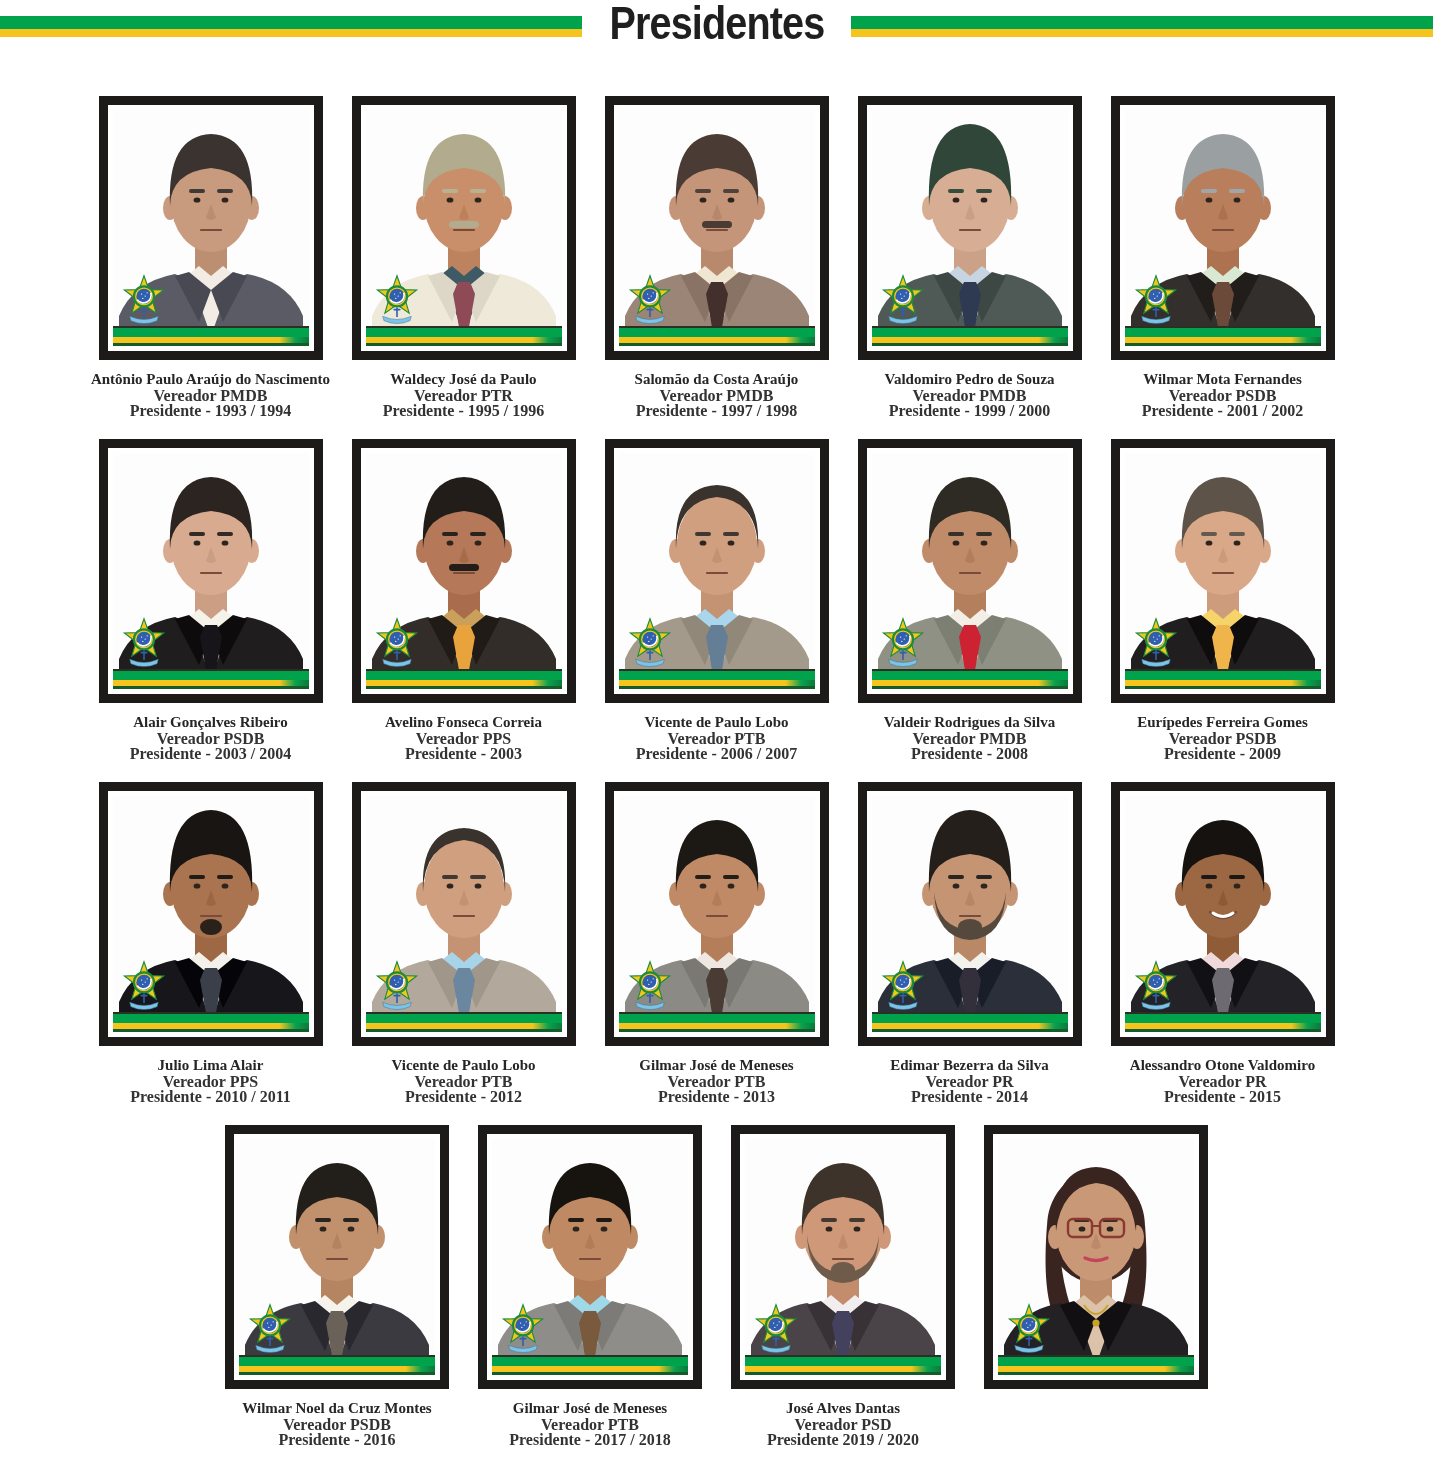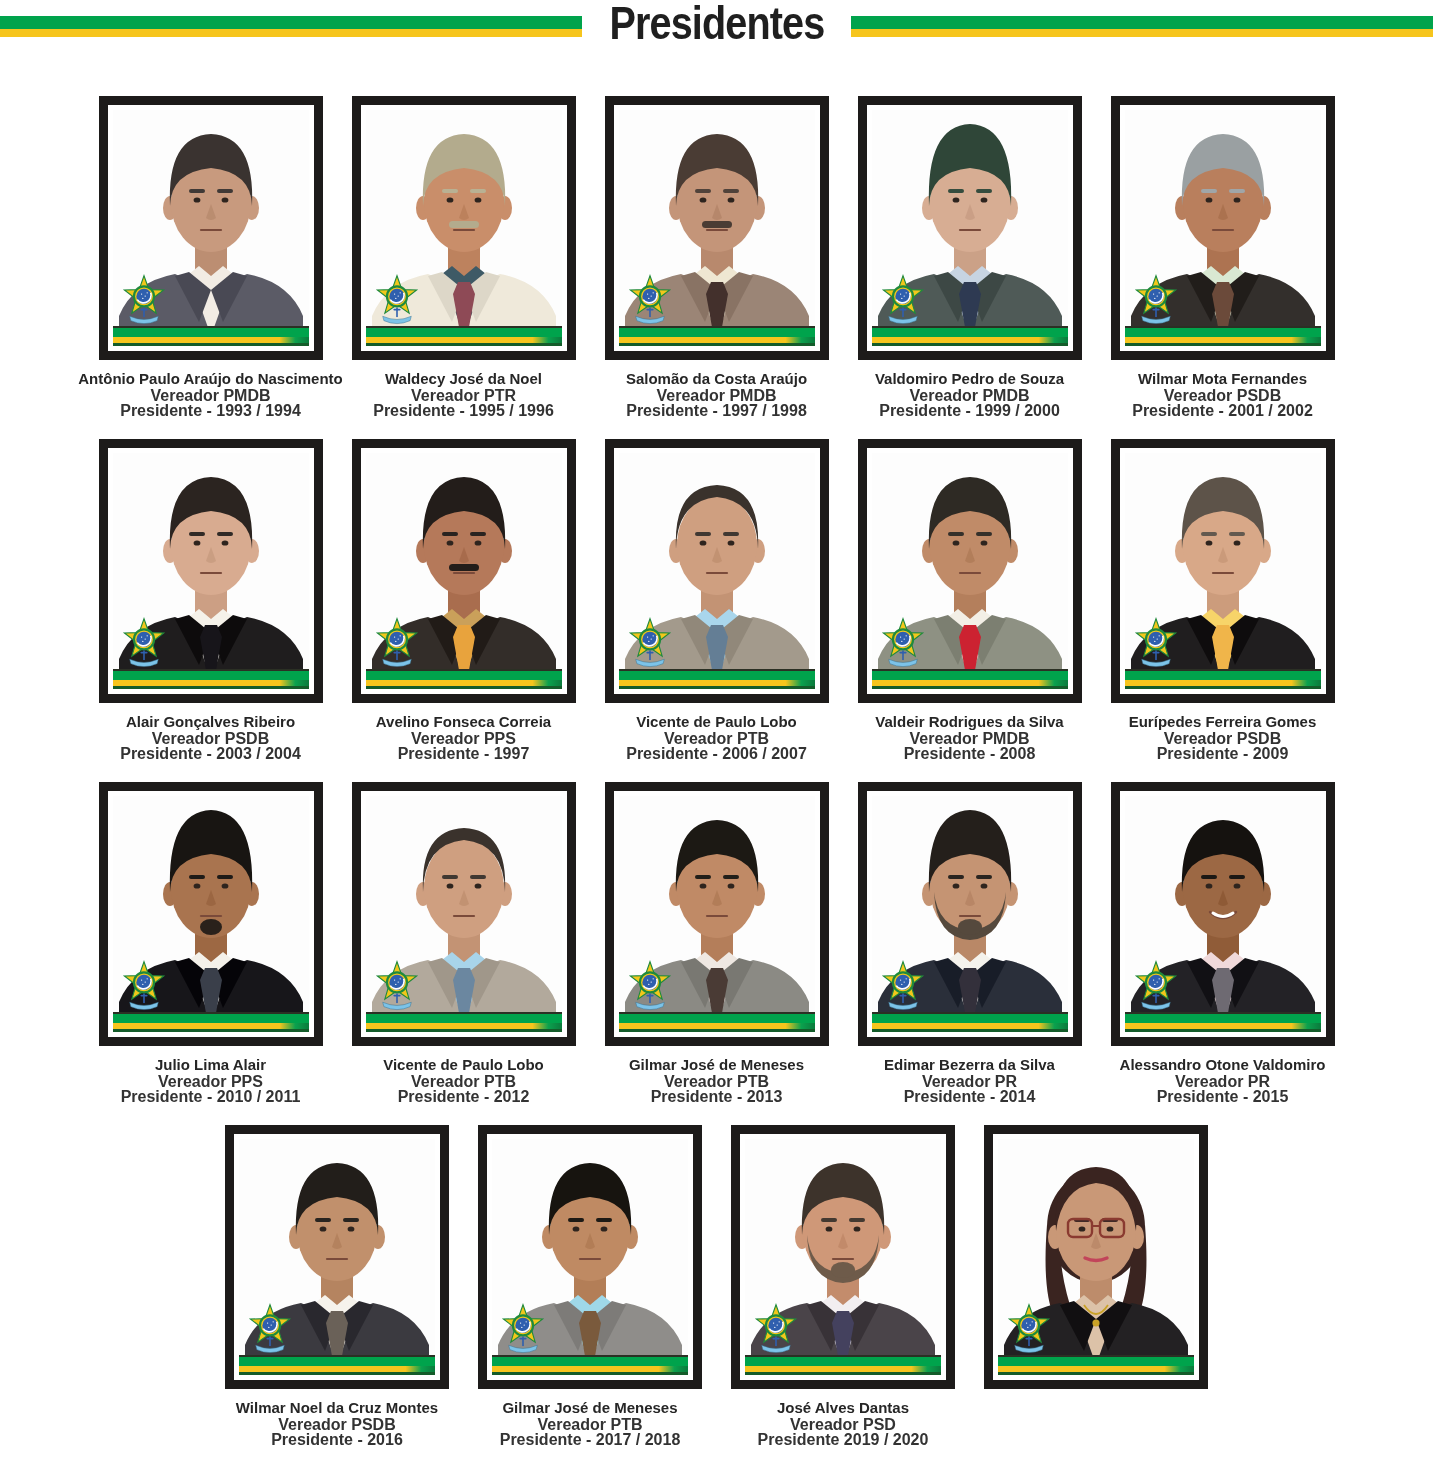--- a/index.html
+++ b/index.html
@@ -14,21 +14,21 @@
   }
   .header-bar{flex:1;display:flex;flex-direction:column;margin-top:6px;}
   .header-bar .stripe-green{height:13px;background:var(--green);}
   .header-bar .stripe-yellow{height:8px;background:var(--yellow);}
   .page-title{
     font-size:46px;font-weight:700;color:#1f1f1f;line-height:44px;
     transform:scaleX(.86);transform-origin:center;white-space:nowrap;
     margin:0 10px;letter-spacing:-1px;
   }
   
-  .gallery{padding-top:50px;}
+  .gallery{padding-top:50px;font-family:Liberation Serif, serif;}
   .row{
     display:flex;justify-content:center;column-gap:29px;margin-bottom:21px;
   }
   .card{width:224px;display:flex;flex-direction:column;align-items:center;}
   .frame{
     width:224px;height:264px;box-sizing:border-box;
     background:#fff;border:9px solid var(--frame);
     padding:5px;
   }
   .photo{
@@ -162,21 +162,21 @@
             </span>
         <div class="flag-ribbon">
           <div class="r-dark"></div>
           <div class="r-green"></div>
           <div class="r-yellow"></div>
           <div class="r-bottom"></div>
         </div>
       </div>
     </div>
     <div class="caption">
-      <div class="p-name">Waldecy José da Noel</div>
+      <div class="p-name">Waldecy José da Paulo</div>
       <div class="p-role">Vereador PTR</div>
       <div class="p-term">Presidente - 1995 / 1996</div>
     </div>
   </div>
 
   <div class="card">
     <div class="frame">
       <div class="photo">
         <span class="person-holder"><svg class="person" viewBox="0 0 196 236" width="196" height="236" xmlns="http://www.w3.org/2000/svg">
                 <rect width="196" height="236" fill="#FDFDFD"></rect>
@@ -432,21 +432,21 @@
           <div class="r-dark"></div>
           <div class="r-green"></div>
           <div class="r-yellow"></div>
           <div class="r-bottom"></div>
         </div>
       </div>
     </div>
     <div class="caption">
       <div class="p-name">Avelino Fonseca Correia</div>
       <div class="p-role">Vereador PPS</div>
-      <div class="p-term">Presidente - 1997</div>
+      <div class="p-term">Presidente - 2003</div>
     </div>
   </div>
 
   <div class="card">
     <div class="frame">
       <div class="photo">
         <span class="person-holder"><svg class="person" viewBox="0 0 196 236" width="196" height="236" xmlns="http://www.w3.org/2000/svg">
                 <rect width="196" height="236" fill="#FDFDFD"></rect>
                 <rect x="82" y="130" width="32" height="44" fill="#c39374"></rect>
                 <path d="M6 236 L6 206 Q20 172 62 164 L98 180 L134 164 Q176 172 190 206 L190 236 Z" fill="#A39A8C"></path>

